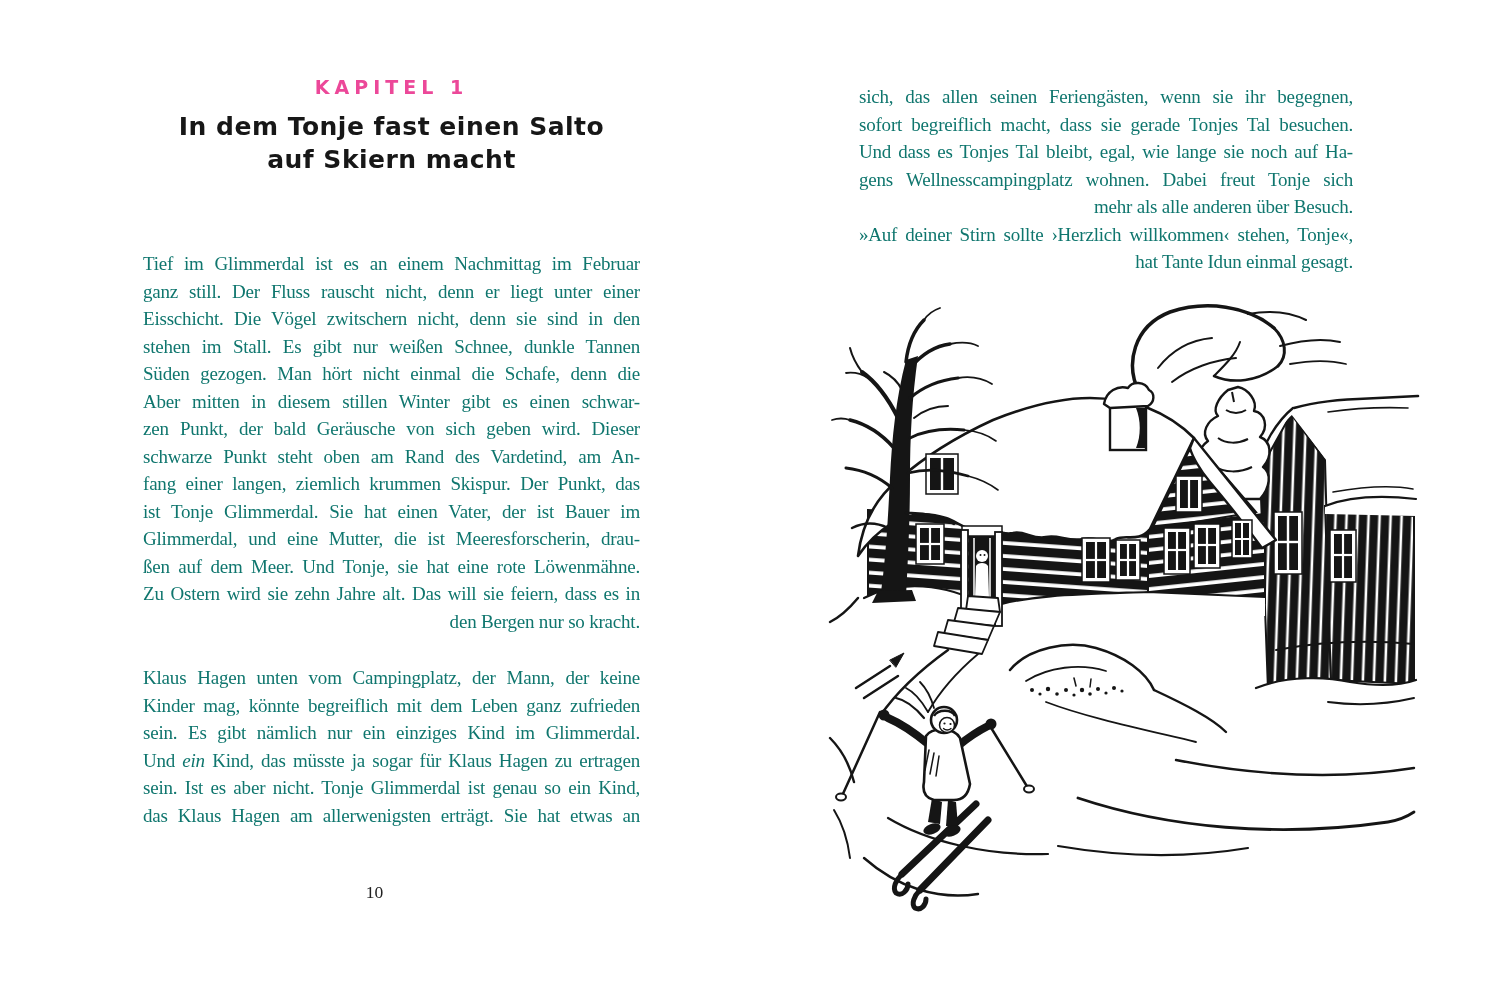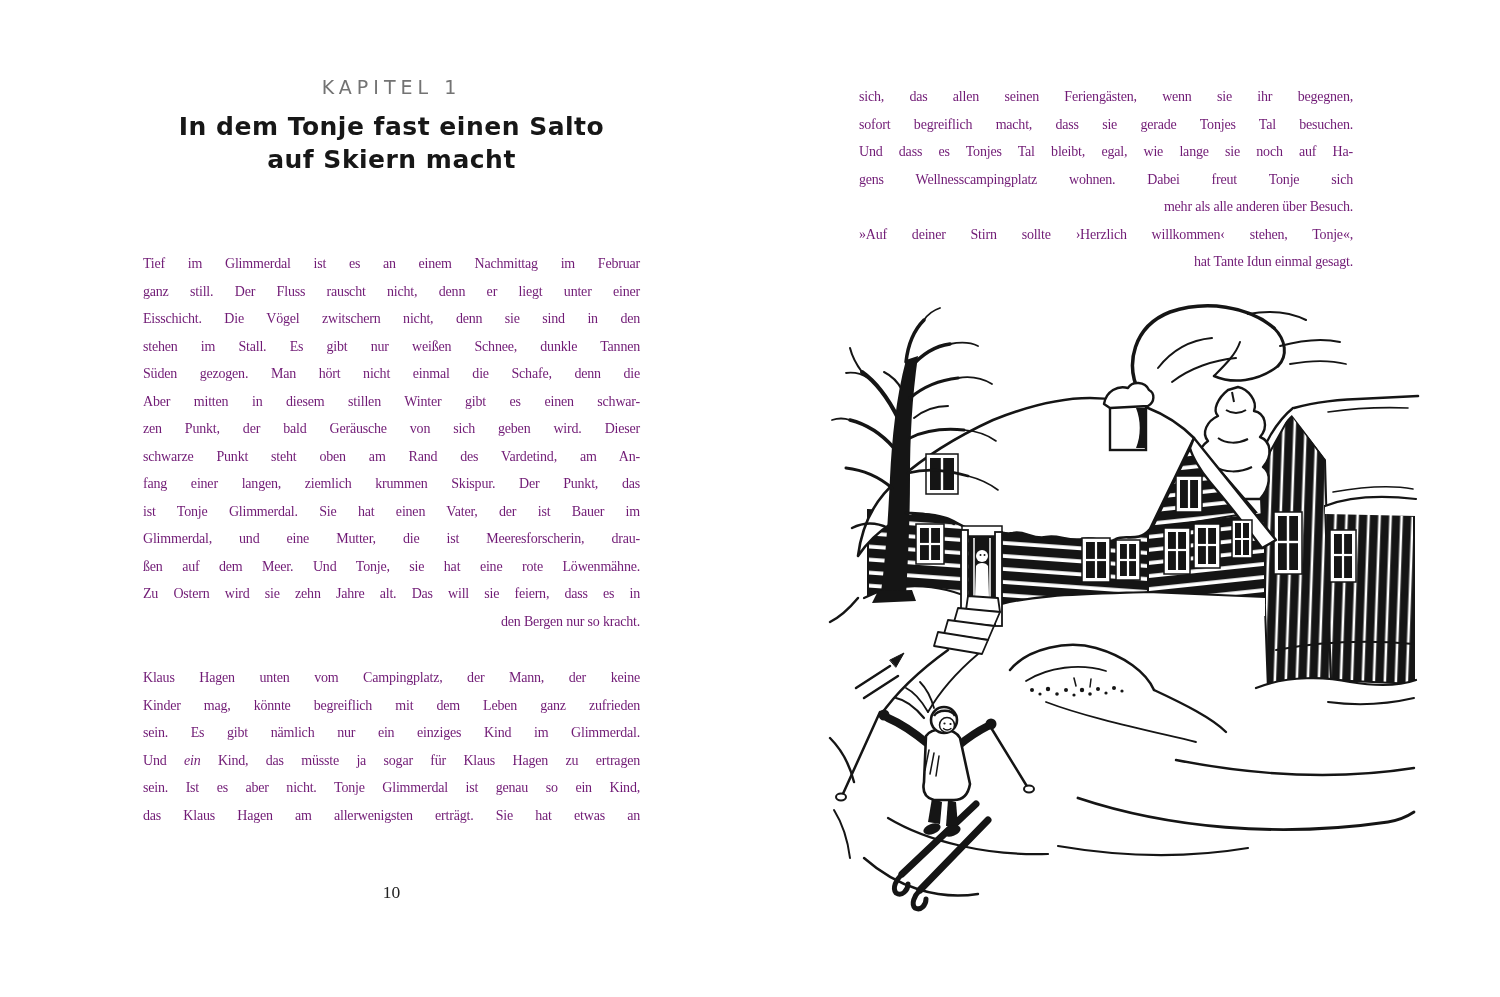--- a/index.html
+++ b/index.html
@@ -7,40 +7,40 @@
     width:1500px;height:997px;position:relative;overflow:hidden;
     background:#ffffff;
     font-family:"Liberation Serif", serif;
     color:#1e1e1e;
   }
   .abs{position:absolute;}
   
   #chapter-block{left:143px;top:76px;width:497px;text-align:center;}
   .chapter-label{
     font-family:"DejaVu Sans", sans-serif;
-    font-size:19px;font-weight:400;letter-spacing:5px;color:#737373;
+    font-size:19px;font-weight:700;letter-spacing:5px;color:#ec4899;
   }
   .chapter-title{
     font-family:"DejaVu Sans", sans-serif;
     font-size:25px;font-weight:700;line-height:33px;color:#171717;
     margin-top:12px;letter-spacing:0.5px;
   }
   
-  .body-block{width:497px;font-size:14px;letter-spacing:-0.2px;color:#701a75;}
+  .body-block{width:497px;font-size:19px;letter-spacing:-0.2px;color:#0f766e;}
   #left-body{left:143px;top:250px;}
   #right-body{left:859px;top:83px;width:494px;}
   .bline{
     height:27.5px;line-height:27.5px;white-space:nowrap;
     text-align:right;
   }
   .bline.just{text-align:justify;text-align-last:justify;text-justify:inter-word;}
   .para.gap{margin-top:29px;}
   .em{font-style:italic;}
   
-  #page-number{left:143px;top:882px;width:497px;text-align:center;font-size:17.5px;color:#222;}
+  #page-number{left:126px;top:882px;width:497px;text-align:center;font-size:17.5px;color:#222;}
   
   #illustration-wrap{left:828px;top:298px;width:592px;height:649px;}
   svg{display:block;}
 </style>
 </head>
 <body>
 
 <div class="abs" id="chapter-block">
   <div class="chapter-label">KAPITEL 1</div>
   <div class="chapter-title">

